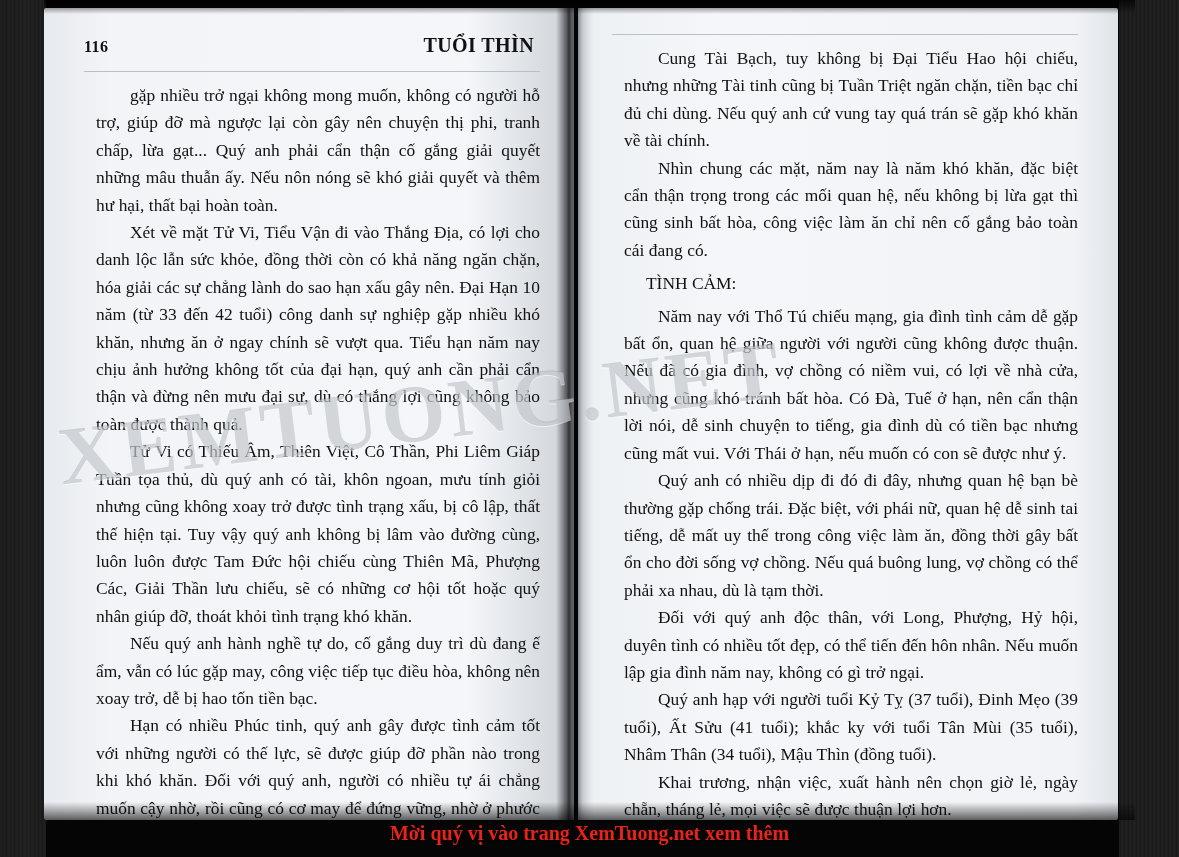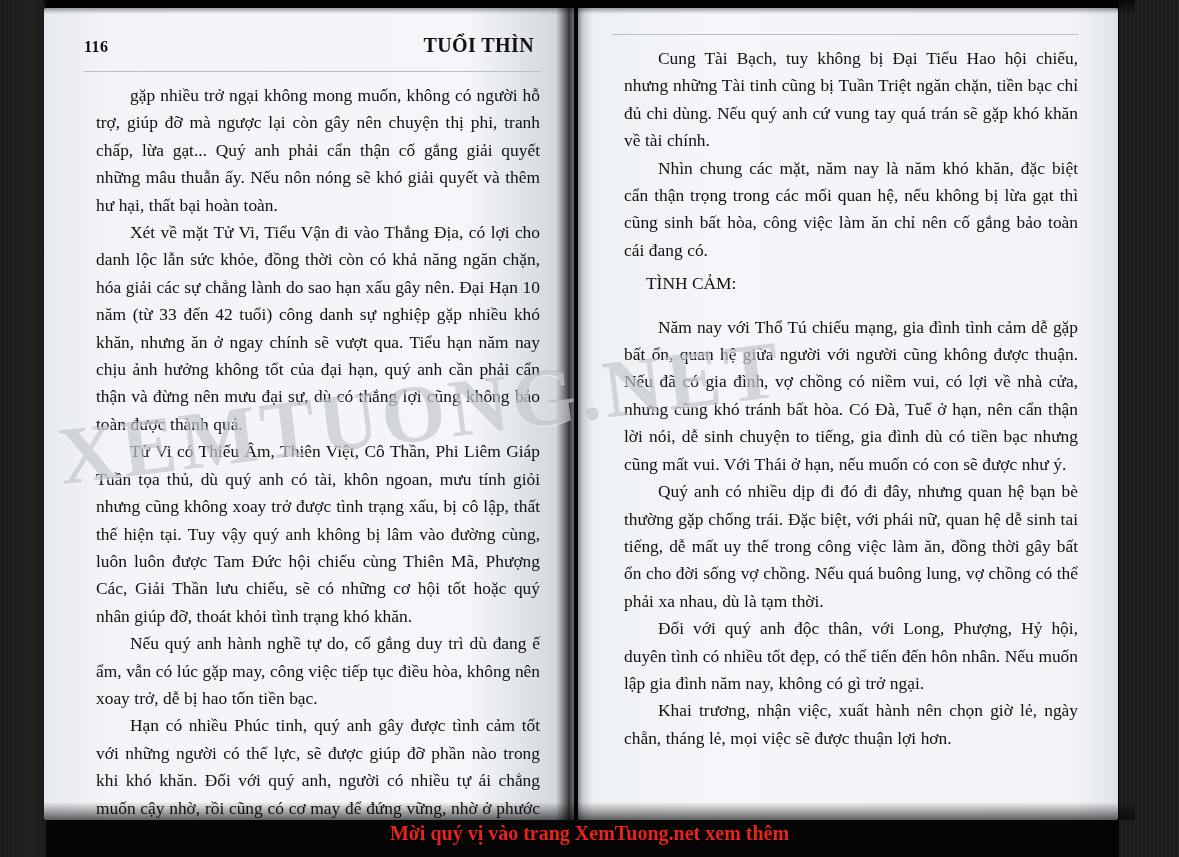--- a/index.html
+++ b/index.html
@@ -72,21 +72,21 @@
   p.para{
     margin:0 0 0 12px;
     font-size:17.4px;
     line-height:27.4px;
     color:#111;
     text-align:justify;
     text-indent:34px;
     word-spacing:.2px;
   }
   .subhead{
-    margin:6px 0 16px 0;
+    margin:6px 0 5px 0;
     font-size:17.4px;
     line-height:27.4px;
     color:#111;
     text-indent:34px;
     font-weight:400;
   }
   .watermark{
     position:absolute;
     left:55px;top:345px;
     width:1080px;
@@ -151,20 +151,21 @@
   <div class="page right-page">
     <div class="pg-inner">
       <div class="rule"></div>
 
       <p class="para">Cung Tài Bạch, tuy không bị Đại Tiểu Hao hội chiếu, nhưng những Tài tinh cũng bị Tuần Triệt ngăn chặn, tiền bạc chỉ đủ chi dùng. Nếu quý anh cứ vung tay quá trán sẽ gặp khó khăn về tài chính.</p>
       <p class="para">Nhìn chung các mặt, năm nay là năm khó khăn, đặc biệt cẩn thận trọng trong các mối quan hệ, nếu không bị lừa gạt thì cũng sinh bất hòa, công việc làm ăn chỉ nên cố gắng bảo toàn cái đang có.</p>
       <p class="subhead">TÌNH CẢM:</p>
       <p class="para">Năm nay với Thổ Tú chiếu mạng, gia đình tình cảm dễ gặp bất ổn, quan hệ giữa người với người cũng không được thuận. Nếu đã có gia đình, vợ chồng có niềm vui, có lợi về nhà cửa, nhưng cũng khó tránh bất hòa. Có Đà, Tuế ở hạn, nên cẩn thận lời nói, dễ sinh chuyện to tiếng, gia đình dù có tiền bạc nhưng cũng mất vui. Với Thái ở hạn, nếu muốn có con sẽ được như ý.</p>
       <p class="para">Quý anh có nhiều dịp đi đó đi đây, nhưng quan hệ bạn bè thường gặp chống trái. Đặc biệt, với phái nữ, quan hệ dễ sinh tai tiếng, dễ mất uy thế trong công việc làm ăn, đồng thời gây bất ổn cho đời sống vợ chồng. Nếu quá buông lung, vợ chồng có thể phải xa nhau, dù là tạm thời.</p>
       <p class="para">Đối với quý anh độc thân, với Long, Phượng, Hỷ hội, duyên tình có nhiều tốt đẹp, có thể tiến đến hôn nhân. Nếu muốn lập gia đình năm nay, không có gì trở ngại.</p>
+      <p class="para">Quý anh  hạp với người tuổi Kỷ Tỵ (37 tuổi), Đinh Mẹo (39 tuổi), Ất Sửu (41 tuổi); khắc ky với tuổi Tân Mùi (35 tuổi), Nhâm Thân (34 tuổi), Mậu Thìn (đồng tuổi).</p>
       <p class="para">Khai trương, nhận việc, xuất hành nên chọn giờ lẻ, ngày chẵn, tháng lẻ, mọi việc sẽ được thuận lợi hơn.</p>
 
     </div>
   </div>
 
   <div class="spine"></div>
   <div class="shadow-top"></div>
   <div class="shadow-bottom"></div>
 
   <div class="watermark">XEMTUONG.NET</div>

